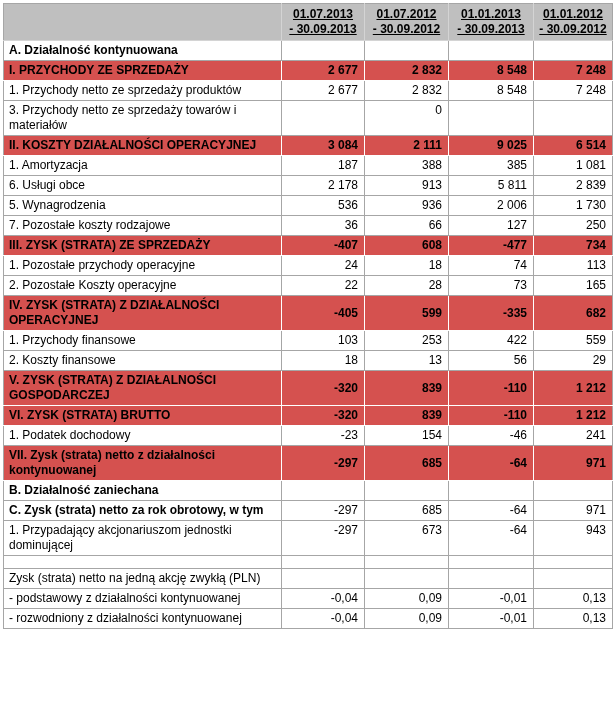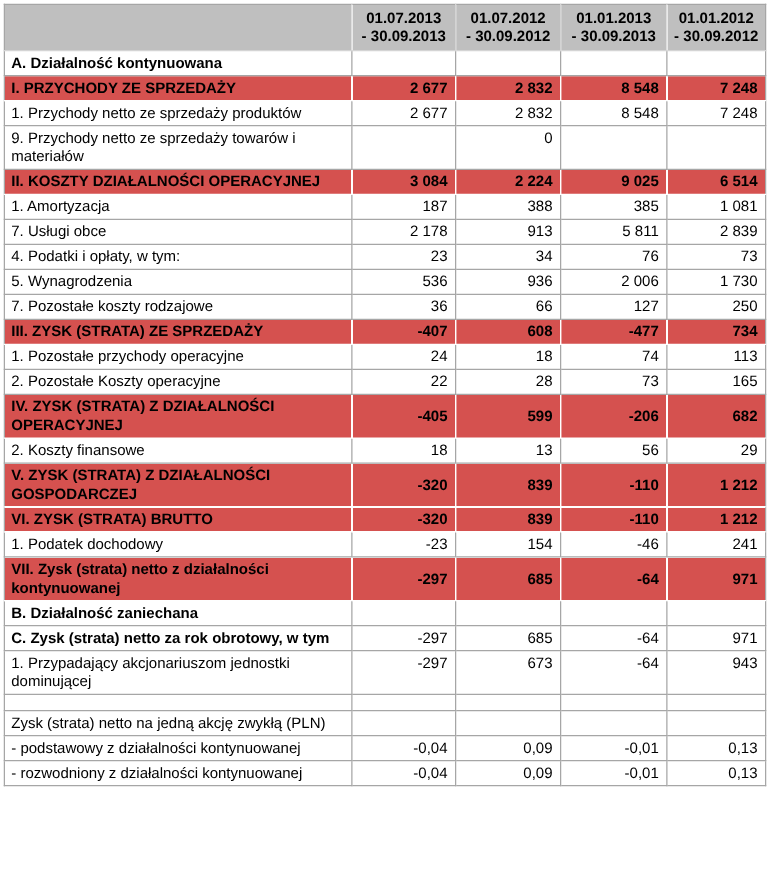--- a/index.html
+++ b/index.html
@@ -37,20 +37,21 @@
   }
   thead th{
     background:var(--header-bg);
     font-weight:bold;
     text-align:center;
     vertical-align:middle;
     height:37px;
     border-color:#d4d4d4;
     border-top-color:var(--border);
     padding:3px 2px;
+    text-decoration:underline;
   }
   thead th:first-child{border-left-color:var(--border);}
   thead th:last-child{border-right-color:var(--border);margin-top:10px;}
   thead th .l2{display:block;}
   td.val{text-align:right;}
   tr{height:14px;}
   tr.two{height:33px;}
   tr.red td{
     background:var(--red);
     font-weight:bold;
@@ -100,53 +101,46 @@
           <td class="val">7 248</td>
         </tr>
         <tr class="normal">
           <td class="label">1. Przychody netto ze sprzedaży produktów</td>
           <td class="val">2 677</td>
           <td class="val">2 832</td>
           <td class="val">8 548</td>
           <td class="val">7 248</td>
         </tr>
         <tr class="normal two">
-          <td class="label">9. Przychody netto ze sprzedaży towarów i materiałów</td>
+          <td class="label">3. Przychody netto ze sprzedaży towarów i materiałów</td>
           <td class="val"></td>
           <td class="val">0</td>
           <td class="val"></td>
           <td class="val"></td>
         </tr>
         <tr class="red">
           <td class="label">II. KOSZTY DZIAŁALNOŚCI OPERACYJNEJ</td>
           <td class="val">3 084</td>
-          <td class="val">2 224</td>
+          <td class="val">2 111</td>
           <td class="val">9 025</td>
           <td class="val">6 514</td>
         </tr>
         <tr class="normal">
           <td class="label">1. Amortyzacja</td>
           <td class="val">187</td>
           <td class="val">388</td>
           <td class="val">385</td>
           <td class="val">1 081</td>
         </tr>
         <tr class="normal">
-          <td class="label">7. Usługi obce</td>
+          <td class="label">6. Usługi obce</td>
           <td class="val">2 178</td>
           <td class="val">913</td>
           <td class="val">5 811</td>
           <td class="val">2 839</td>
-        </tr>
-        <tr class="normal">
-          <td class="label">4. Podatki i opłaty, w tym:</td>
-          <td class="val">23</td>
-          <td class="val">34</td>
-          <td class="val">76</td>
-          <td class="val">73</td>
         </tr>
         <tr class="normal">
           <td class="label">5. Wynagrodzenia</td>
           <td class="val">536</td>
           <td class="val">936</td>
           <td class="val">2 006</td>
           <td class="val">1 730</td>
         </tr>
         <tr class="normal">
           <td class="label">7. Pozostałe koszty rodzajowe</td>
@@ -173,22 +167,29 @@
           <td class="label">2. Pozostałe Koszty operacyjne</td>
           <td class="val">22</td>
           <td class="val">28</td>
           <td class="val">73</td>
           <td class="val">165</td>
         </tr>
         <tr class="red">
           <td class="label">IV. ZYSK (STRATA) Z DZIAŁALNOŚCI OPERACYJNEJ</td>
           <td class="val">-405</td>
           <td class="val">599</td>
-          <td class="val">-206</td>
+          <td class="val">-335</td>
           <td class="val">682</td>
+        </tr>
+        <tr class="normal">
+          <td class="label">1. Przychody finansowe</td>
+          <td class="val">103</td>
+          <td class="val">253</td>
+          <td class="val">422</td>
+          <td class="val">559</td>
         </tr>
         <tr class="normal">
           <td class="label">2. Koszty finansowe</td>
           <td class="val">18</td>
           <td class="val">13</td>
           <td class="val">56</td>
           <td class="val">29</td>
         </tr>
         <tr class="red two">
           <td class="label">V. ZYSK (STRATA) Z DZIAŁALNOŚCI GOSPODARCZEJ</td>

